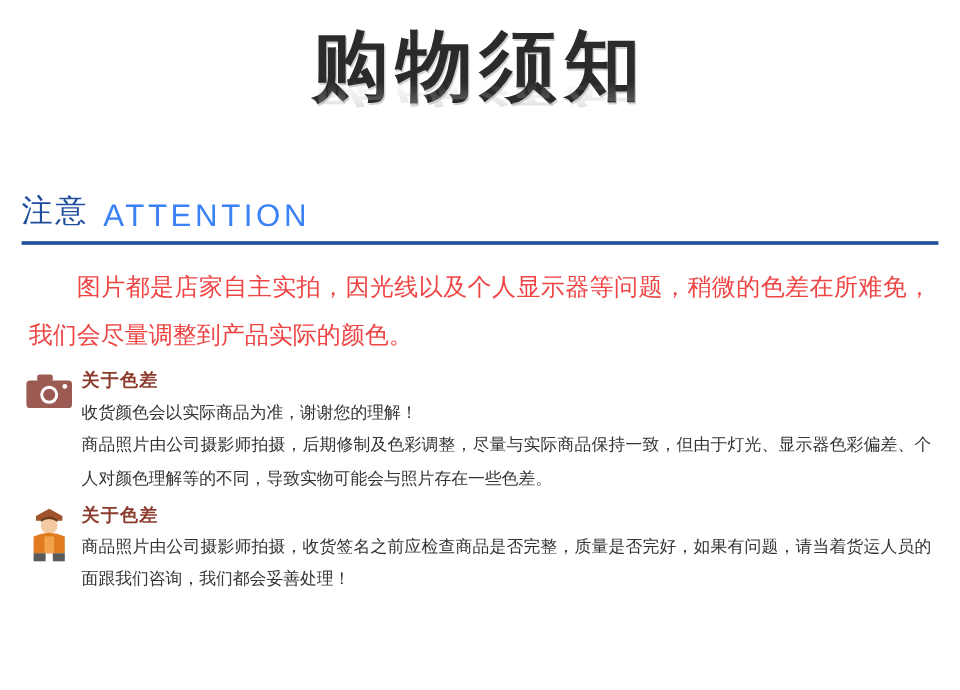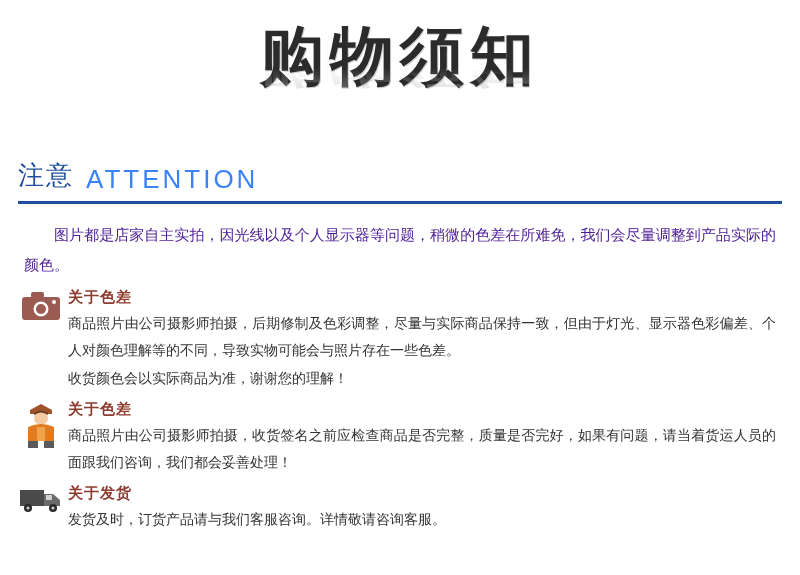--- a/index.html
+++ b/index.html
@@ -78,23 +78,23 @@
     font-size: 26px;
     color: #3b82f6;
     letter-spacing: 3px;
     margin-left: 12px;
     line-height: 1.05;
   }
 
   
   .lead {
     margin: 16px 24px 0 24px;
-    font-size: 15px;
+    font-size: 20px;
     line-height: 2;
-    color: #4c1d95;
+    color: #ef4444;
     text-indent: 2em;
     text-align: justify;
   }
 
   
   .section {
     display: flex;
     margin: 8px 24px 0 14px;
   }
   .sec-icon {
@@ -147,22 +147,22 @@
       <svg class="icon-svg" width="40" height="32" viewBox="0 0 40 32" aria-hidden="true">
         <rect x="1" y="7" width="38" height="23" rx="3" fill="#9c5b52"></rect>
         <rect x="10" y="2" width="13" height="6" rx="2" fill="#9c5b52"></rect>
         <circle cx="20" cy="19" r="7.5" fill="#ffffff"></circle>
         <circle cx="20" cy="19" r="5" fill="#9c5b52"></circle>
         <circle cx="33" cy="12" r="2" fill="#ffffff"></circle>
       </svg>
     </div>
     <div class="sec-body">
       <div class="sec-title">关于色差</div>
+      <div class="sec-para">收货颜色会以实际商品为准，谢谢您的理解！</div>
       <div class="sec-para">商品照片由公司摄影师拍摄，后期修制及色彩调整，尽量与实际商品保持一致，但由于灯光、显示器色彩偏差、个人对颜色理解等的不同，导致实物可能会与照片存在一些色差。</div>
-      <div class="sec-para">收货颜色会以实际商品为准，谢谢您的理解！</div>
     </div>
   </div>
 
   <div class="section">
     <div class="sec-icon">
       <svg class="icon-svg" width="38" height="46" viewBox="0 0 38 46" aria-hidden="true">
         <path d="M8 12 h22 v-4 l-11 -6 -11 6 z" fill="#a0522d"></path>
         <circle cx="19" cy="16" r="7" fill="#f2c9a0"></circle>
         <path d="M12 13 q7 -5 14 0 v-2 q-7 -5 -14 0 z" fill="#6b3a1f"></path>
         <path d="M6 25 q13 -6 26 0 v14 h-26 z" fill="#e07b20"></path>
@@ -170,31 +170,14 @@
         <rect x="6" y="39" width="10" height="7" fill="#5a5a5a"></rect>
         <rect x="22" y="39" width="10" height="7" fill="#5a5a5a"></rect>
       </svg>
     </div>
     <div class="sec-body">
       <div class="sec-title">关于色差</div>
       <div class="sec-para">商品照片由公司摄影师拍摄，收货签名之前应检查商品是否完整，质量是否完好，如果有问题，请当着货运人员的面跟我们咨询，我们都会妥善处理！</div>
     </div>
   </div>
 
-  <div class="section">
-    <div class="sec-icon">
-      <svg class="icon-svg" width="44" height="28" viewBox="0 0 44 28" aria-hidden="true">
-        <rect x="1" y="4" width="24" height="16" fill="#4a4a4a"></rect>
-        <path d="M25 8 h9 l7 6 v6 h-16 z" fill="#6b6b6b"></path>
-        <rect x="27" y="9" width="6" height="5" fill="#cfcfcf"></rect>
-        <circle cx="9" cy="22" r="4" fill="#2b2b2b"></circle>
-        <circle cx="34" cy="22" r="4" fill="#2b2b2b"></circle>
-        <circle cx="9" cy="22" r="1.6" fill="#cccccc"></circle>
-        <circle cx="34" cy="22" r="1.6" fill="#cccccc"></circle>
-      </svg>
-    </div>
-    <div class="sec-body">
-      <div class="sec-title">关于发货</div>
-      <div class="sec-para">发货及时，订货产品请与我们客服咨询。详情敬请咨询客服。</div>
-    </div>
-  </div>
 
 </div>
 
 </body></html>

